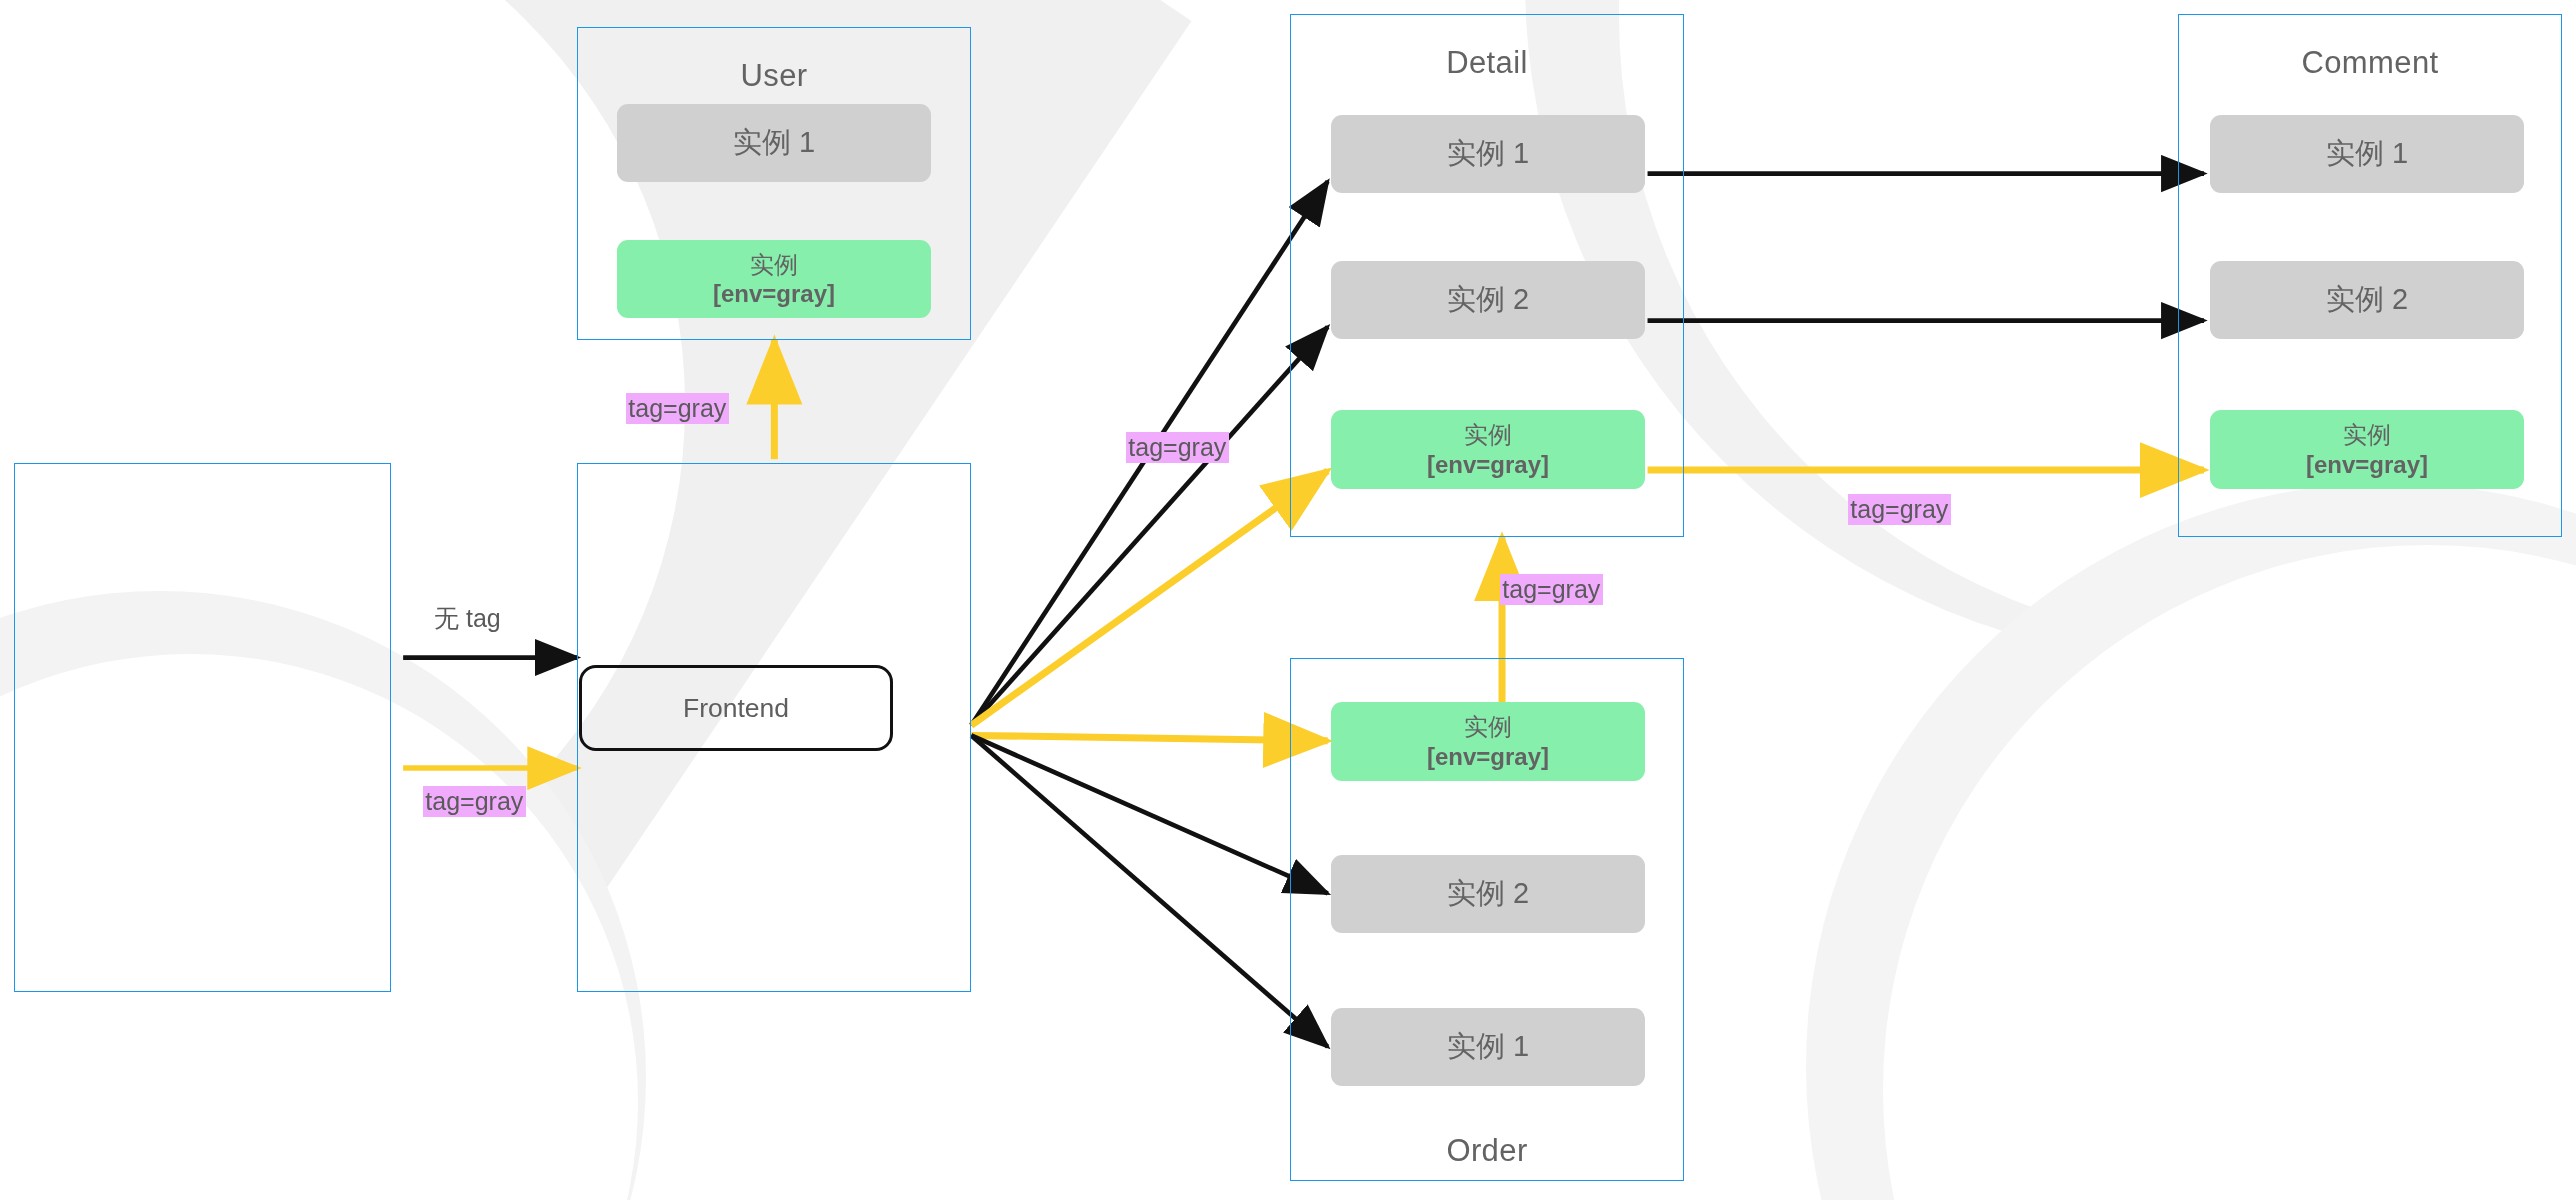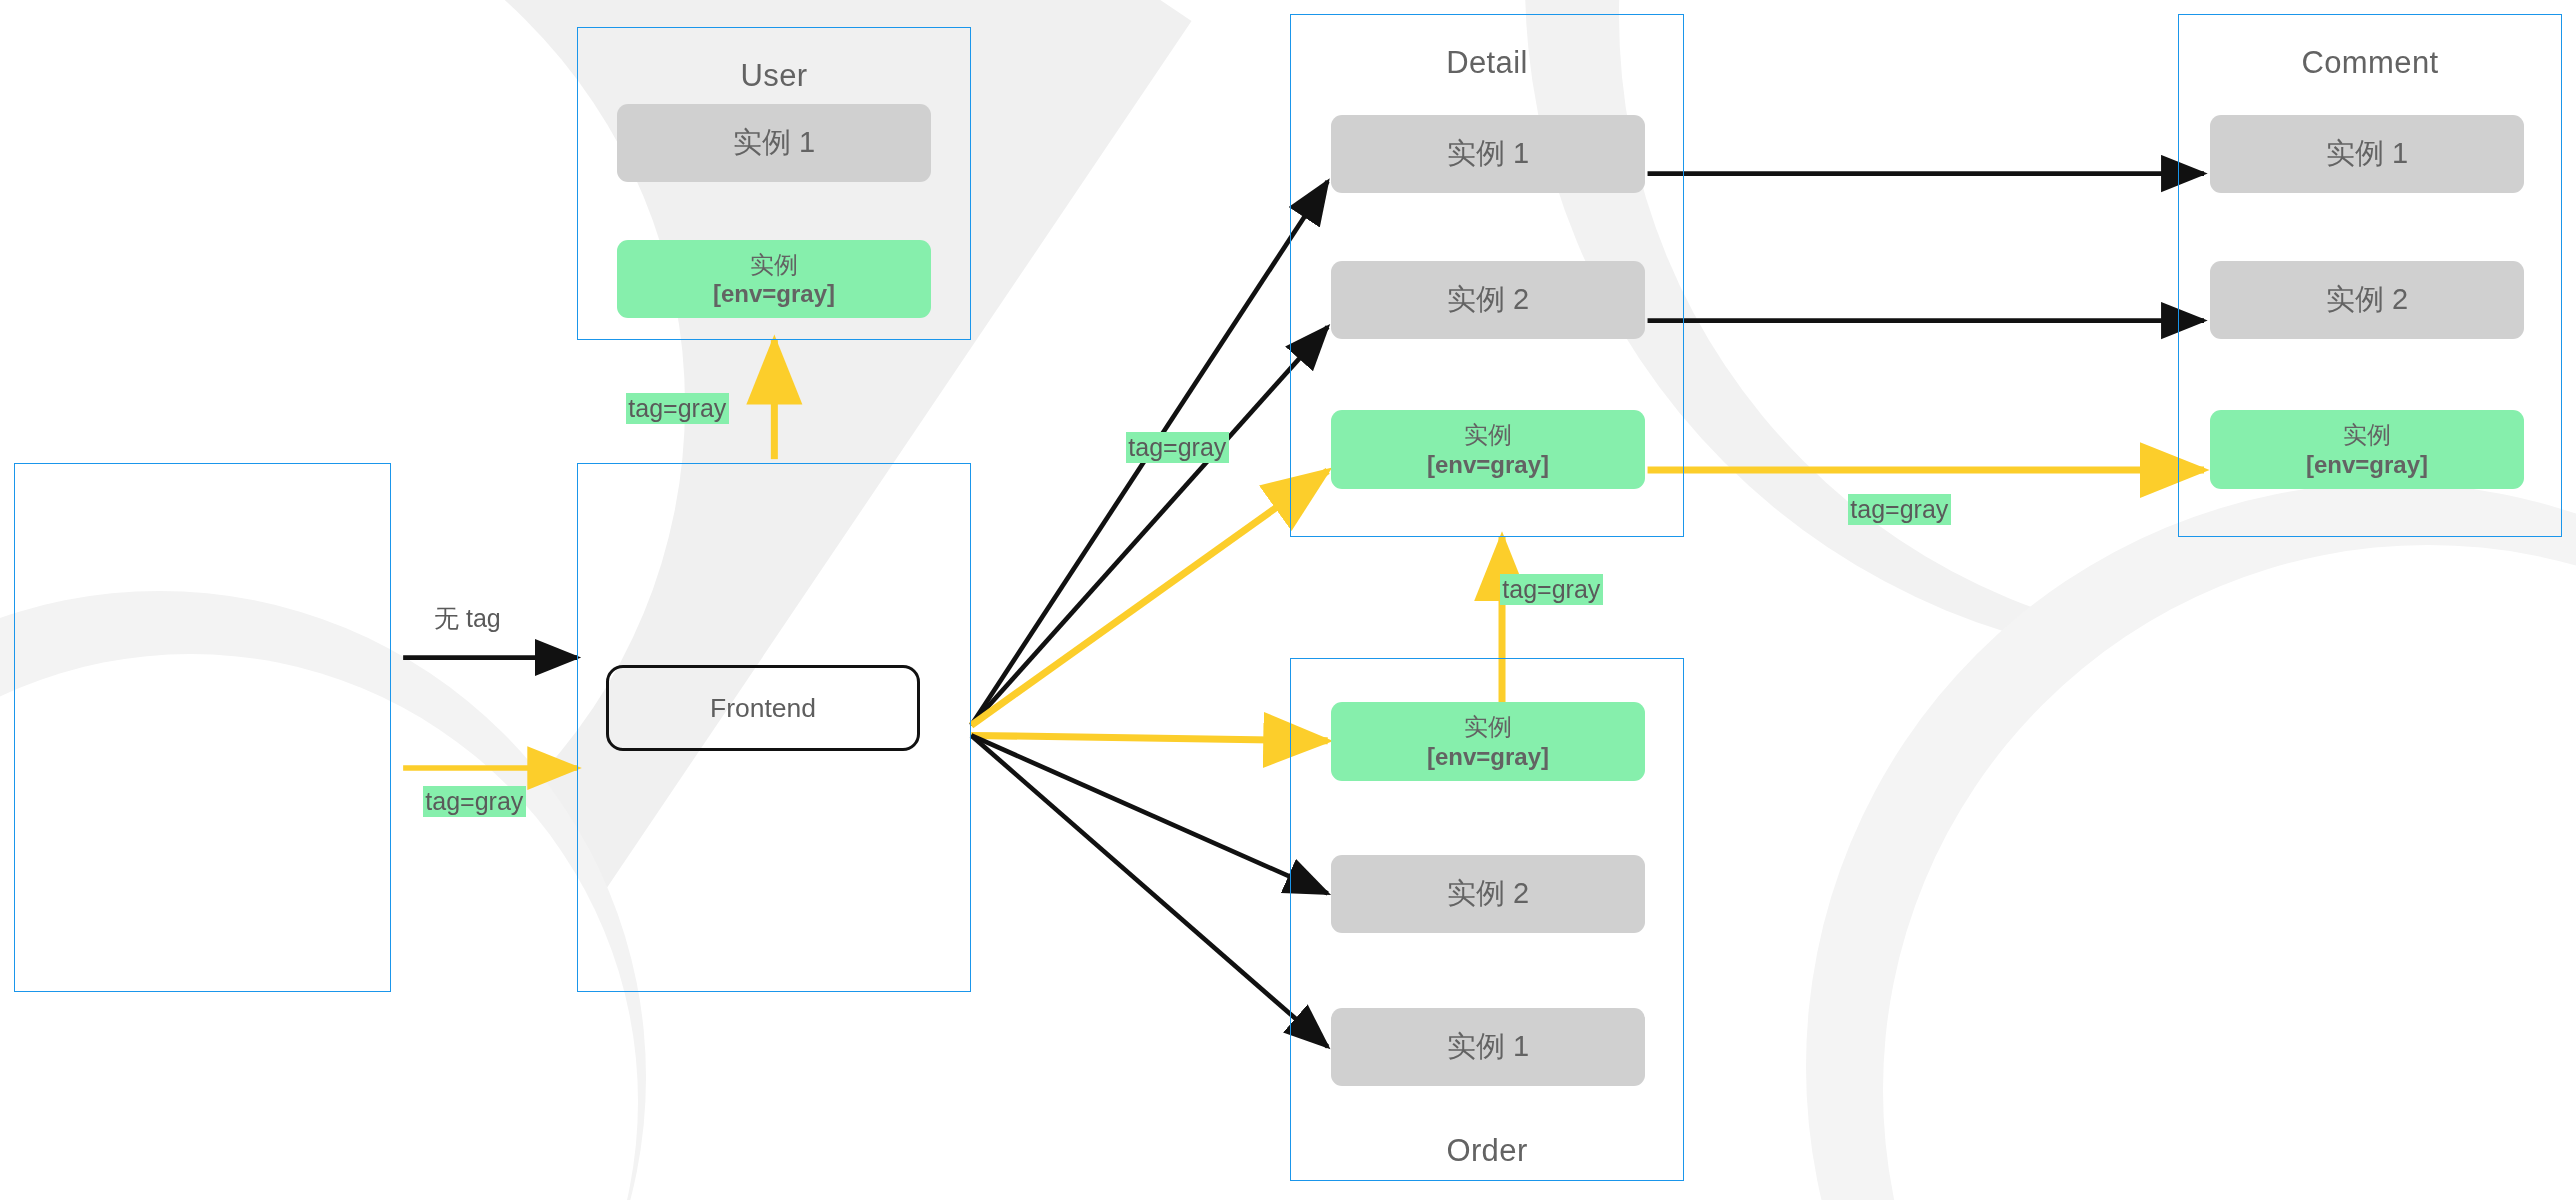--- a/index.html
+++ b/index.html
@@ -119,21 +119,21 @@
   .node .ln { margin: 10px 0; }
 
   
   .edge-label {
     position: absolute;
     color: #5a5a5a;
     font-size: 25px;
     white-space: nowrap;
     line-height: 1.1;
   }
-  .edge-label.hl { background: #86efac; padding: 1.6px 2.3px; }
+  .edge-label.hl { background: #f0abfc; padding: 1.6px 2.3px; }
 
   svg.edges {
     position: absolute;
     left: 0; top: 0;
     width: 2576px; height: 1200px;
     overflow: visible;
     pointer-events: none;
   }
 </style>
 </head>
@@ -187,21 +187,21 @@
     <line x1="2117" y1="604" x2="2832" y2="604" stroke="#fcce2b" stroke-width="9" marker-end="url(#ah-yellow)"></line>
 
     <line x1="1930" y1="905" x2="1930" y2="690" stroke="#fcce2b" stroke-width="9" marker-end="url(#ah-yellow)"></line>
   </svg>
 
   <div class="group" style="left:14px; top:463px; width:377px; height:529px;">
   </div>
 
   <div class="group" style="left:577px; top:463px; width:394px; height:529px;">
   </div>
-  <div class="node" style="left:606px; top:665px; width:314px; height:86px;">
+  <div class="node" style="left:579px; top:665px; width:314px; height:86px;">
     <span class="ln">Frontend</span>
   </div>
 
   <div class="group" style="left:577px; top:27px; width:394px; height:313px;">
     <div class="group-title top">User</div>
   </div>
   <div class="pill gray" style="left:617px; top:104px; width:314px; height:78px;">
     <span>实例 1</span>
   </div>
   <div class="pill yellow" style="left:617px; top:240px; width:314px; height:78px;">

